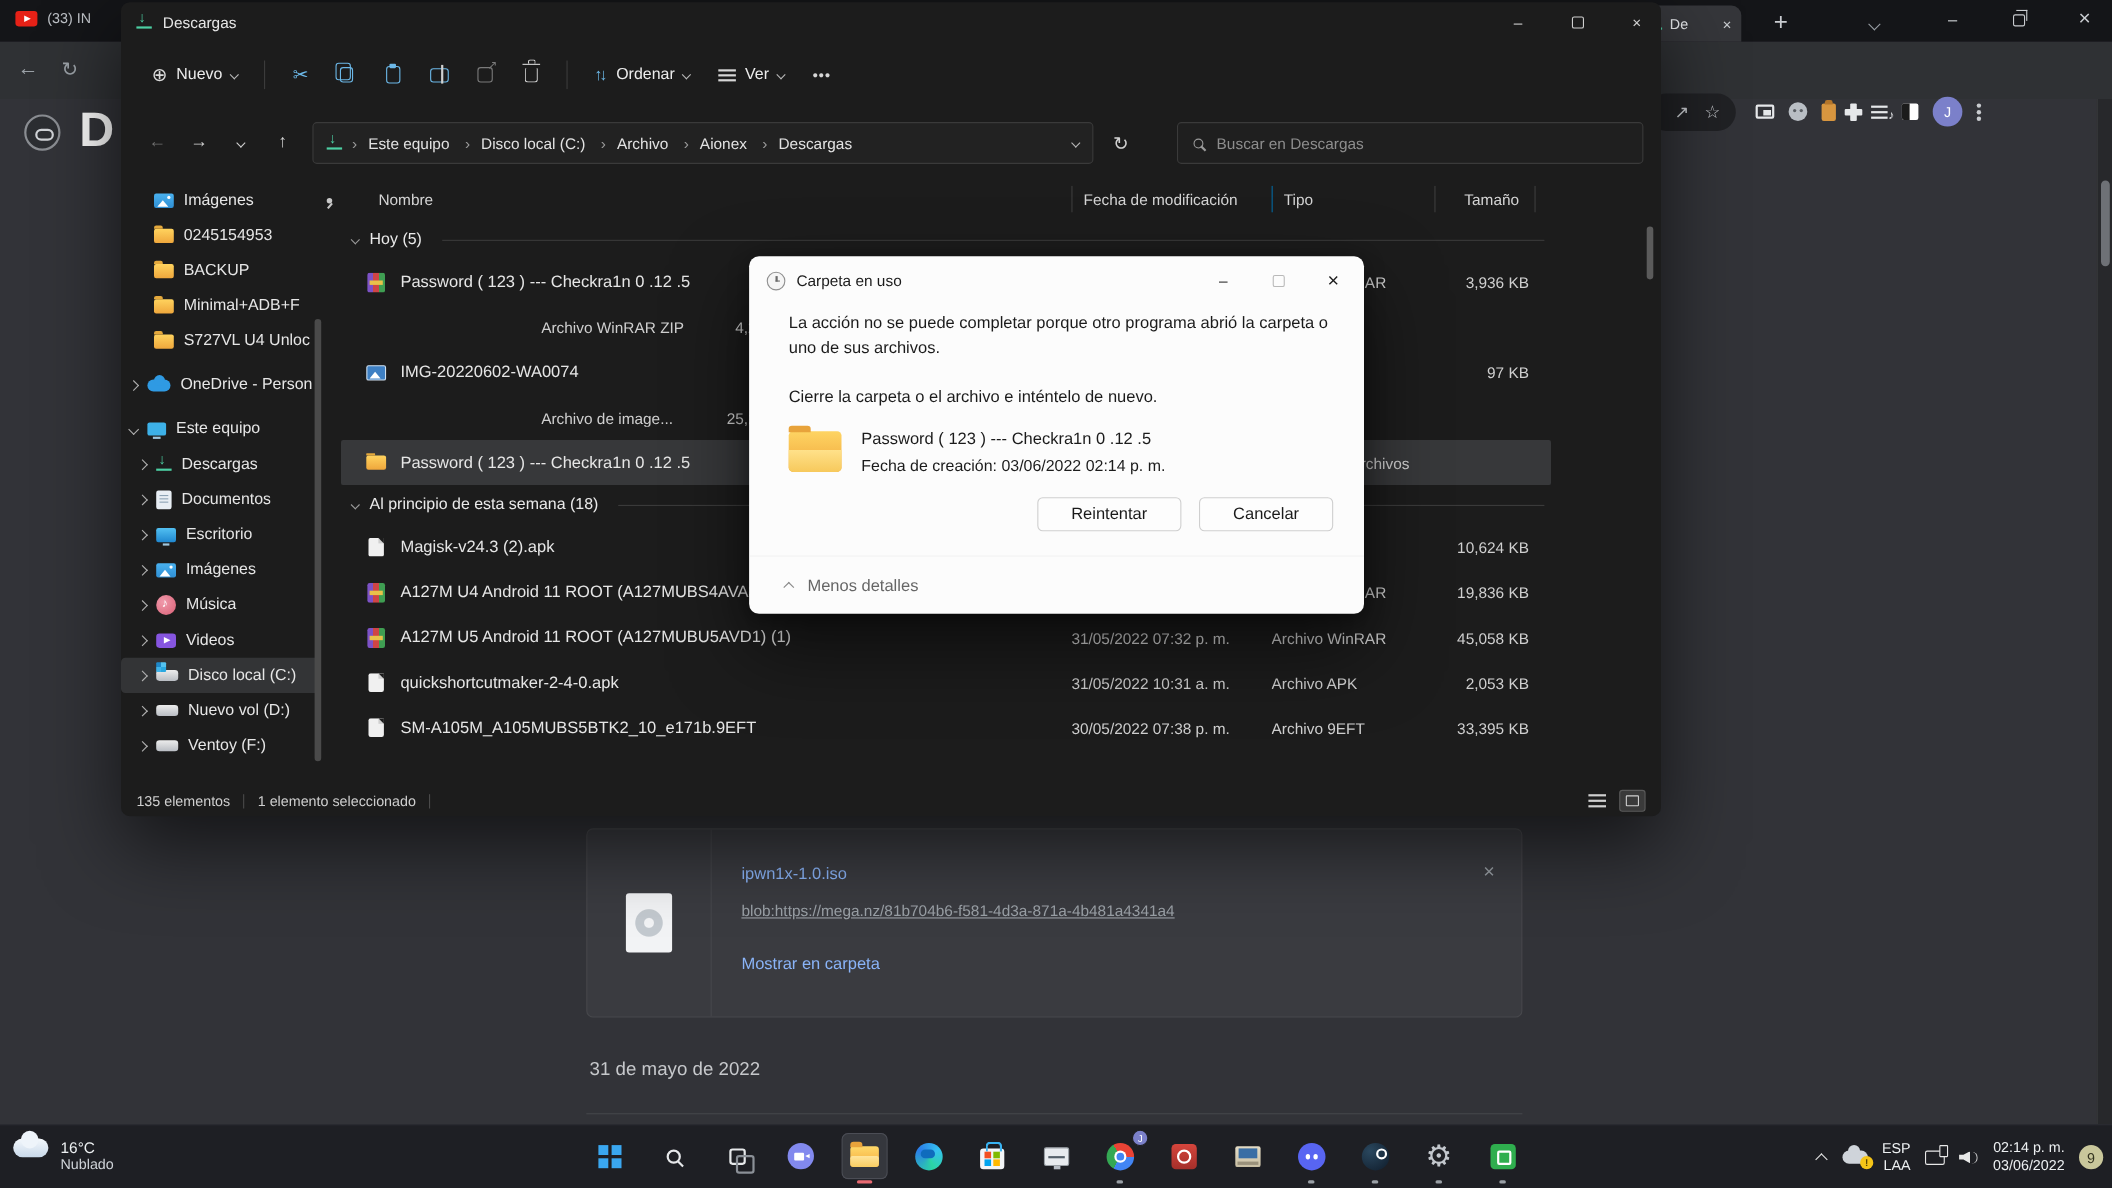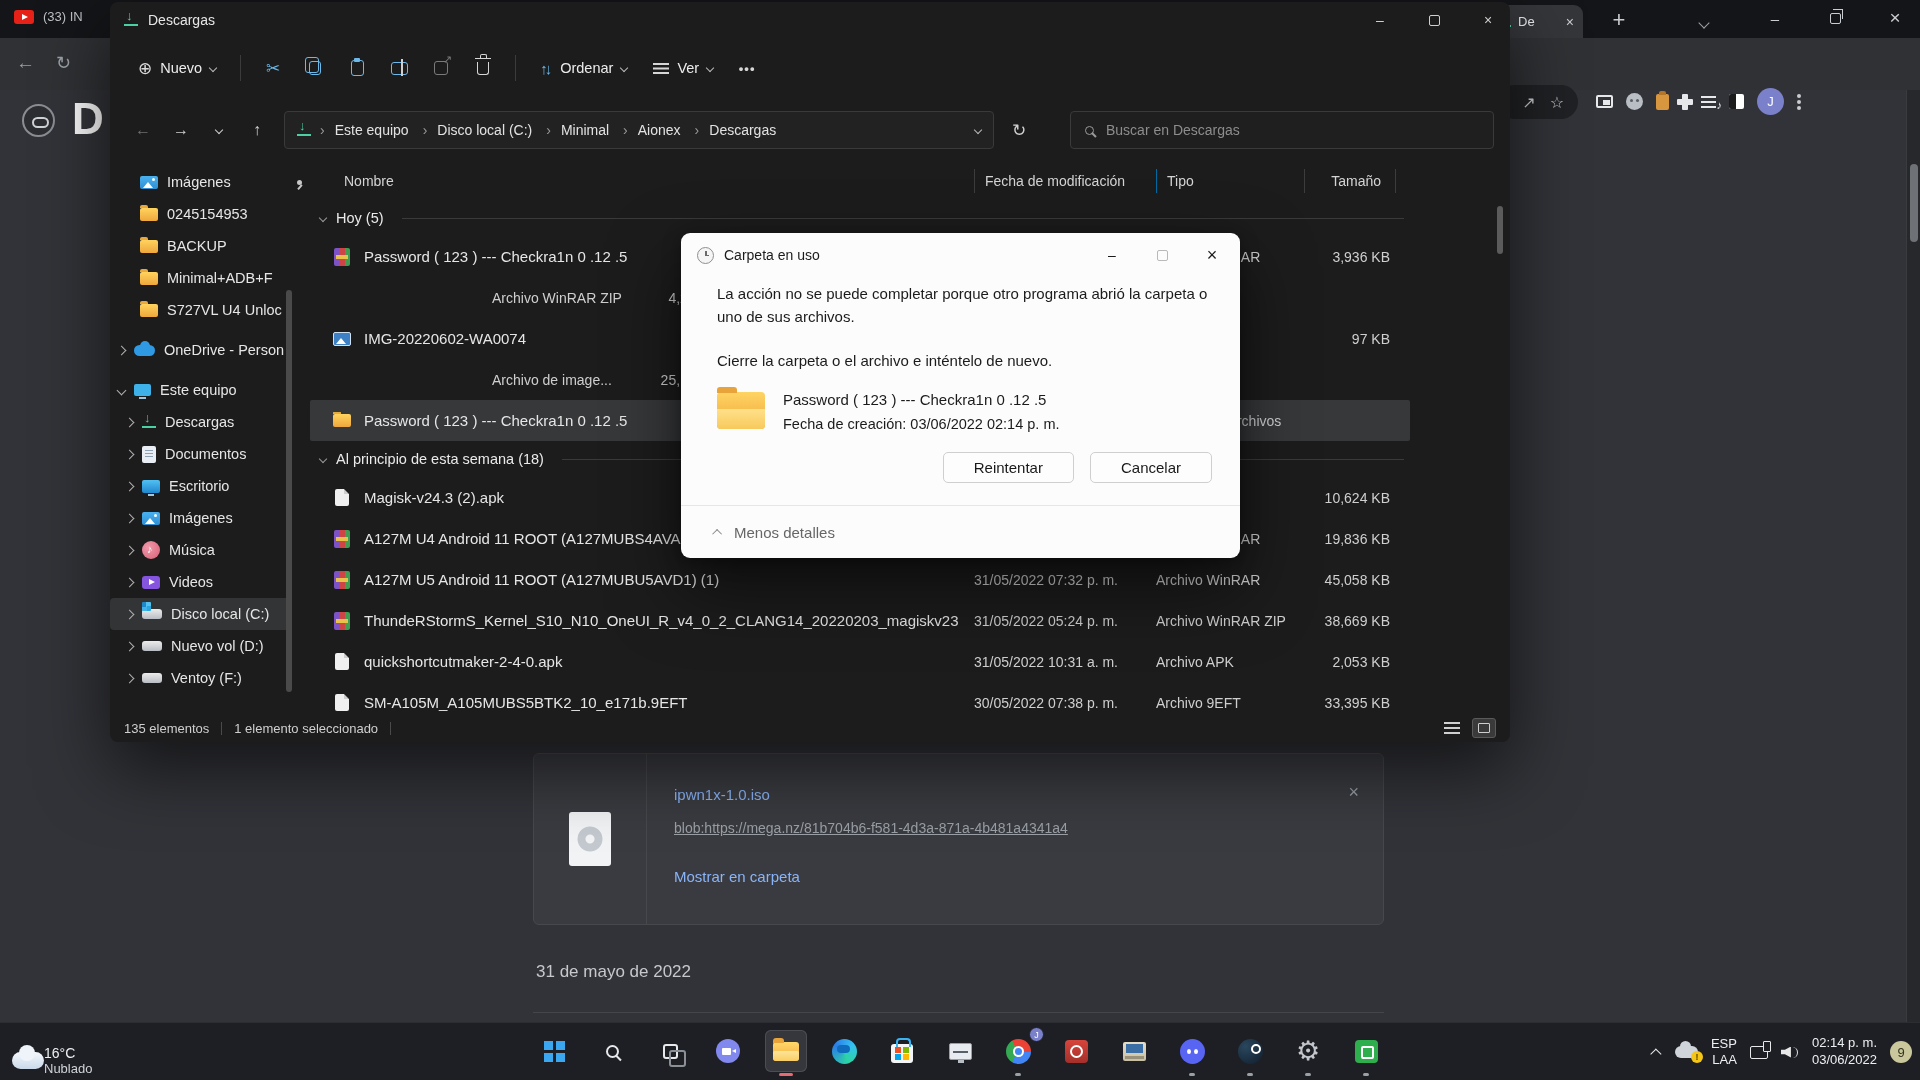--- a/index.html
+++ b/index.html
@@ -175,21 +175,21 @@
   .folder-lg::after { content:""; position:absolute; left:0; right:0; bottom:0; height:20px; background:linear-gradient(#ffe18a,#f7c95c); border-radius:0 0 4px 4px; }
   .d-item-name { font-size:15px; }
   .d-item-meta { font-size:14.5px; margin-top:3px; }
   .d-buttons { position:absolute; right:28px; top:219px; display:flex; gap:16px; }
   .d-btn { height:31px; padding:0 30px; background:#fdfdfd; border:1px solid #cfcfcf; border-radius:5px; font-size:15px; color:#1a1a1a; display:flex; align-items:center; font-family:inherit; }
   .d-footer { position:absolute; left:0; right:0; bottom:0; height:53px; border-top:1px solid #e6e6e6; display:flex; align-items:center; gap:12px; padding-left:34px; color:#666; font-size:15px; border-radius:0 0 9px 9px; }
   .f-chev { width:7px; height:7px; border-left:1.5px solid #8a8a8a; border-top:1.5px solid #8a8a8a; transform:rotate(45deg) translateY(2px); }
 
   
   .taskbar { position:absolute; left:0; right:0; bottom:0; height:58px; background:#1e1f24; border-top:1px solid #2c2d33; z-index:30; }
-  .tb-weather { position:absolute; left:12px; top:22px; display:flex; align-items:center; gap:0; color:#eceff1; }
+  .tb-weather { position:absolute; left:12px; top:12px; display:flex; gap:11px; color:#eceff1; }
   .wx-cloud { width:32px; height:17px; background:linear-gradient(#f4f8fc,#c9d9ea); border-radius:9px; position:relative; }
   .wx-cloud::before { content:""; position:absolute; left:7px; top:-7px; width:16px; height:16px; border-radius:50%; background:#eef4fa; }
   .wx-temp { font-size:14px; } .wx-cond { font-size:13px; color:#cfd3d8; }
   .tb-center { position:absolute; left:50%; top:7px; transform:translateX(-50%); display:flex; gap:16px; }
   .tb-ic { width:42px; height:42px; border-radius:6px; display:flex; align-items:center; justify-content:center; position:relative; }
   .tb-ic[data-active="true"] { background:#35373d; box-shadow:inset 0 0 0 1px #4b4d55; }
   .tb-ic .ind { display:none; }
   .tb-ic[data-dot="true"] .ind { display:block; position:absolute; bottom:-4px; left:50%; transform:translateX(-50%); width:6px; height:3px; border-radius:2px; background:#9aa0a6; }
   .tb-ic[data-active="true"] .ind { display:block; position:absolute; bottom:-4px; left:50%; transform:translateX(-50%); width:14px; height:3px; border-radius:2px; background:#e86a72; }
   .tb-badge { position:absolute; top:-3px; right:-5px; min-width:15px; height:15px; border-radius:50%; background:#7b80ca; color:#fff; font-size:9px; display:flex; align-items:center; justify-content:center; border:1px solid #1f2024; }
@@ -350,21 +350,21 @@
 
         <span class="crumb">
           <span>Este equipo</span>
         </span>
 
         <span class="crumb">
           <span>Disco local (C:)</span>
         </span>
 
         <span class="crumb">
-          <span>Minimal</span>
+          <span>Archivo</span>
         </span>
 
         <span class="crumb">
           <span>Aionex</span>
         </span>
 
         <span class="crumb">
           <span>Descargas</span>
         </span>
 
@@ -598,31 +598,20 @@
               <span class="f-icwrap">
                 <span class="s-ic" data-icon="winrar"></span>
               </span>
               <span>A127M U5 Android 11 ROOT (A127MUBU5AVD1) (1)</span>
             </div>
             <div class="cell-date">31/05/2022 07:32 p. m.</div>
             <div class="cell-type">Archivo WinRAR</div>
             <div class="cell-size">45,058 KB</div>
           </div>
 
-          <div class="row" data-selected="false">
-            <div class="cell-name">
-              <span class="f-icwrap">
-                <span class="s-ic" data-icon="winrar"></span>
-              </span>
-              <span>ThundeRStormS_Kernel_S10_N10_OneUI_R_v4_0_2_CLANG14_20220203_magiskv23</span>
-            </div>
-            <div class="cell-date">31/05/2022 05:24 p. m.</div>
-            <div class="cell-type">Archivo WinRAR ZIP</div>
-            <div class="cell-size">38,669 KB</div>
-          </div>
 
           <div class="row" data-selected="false">
             <div class="cell-name">
               <span class="f-icwrap">
                 <span class="s-ic" data-icon="file"></span>
               </span>
               <span>quickshortcutmaker-2-4-0.apk</span>
             </div>
             <div class="cell-date">31/05/2022 10:31 a. m.</div>
             <div class="cell-type">Archivo APK</div>

